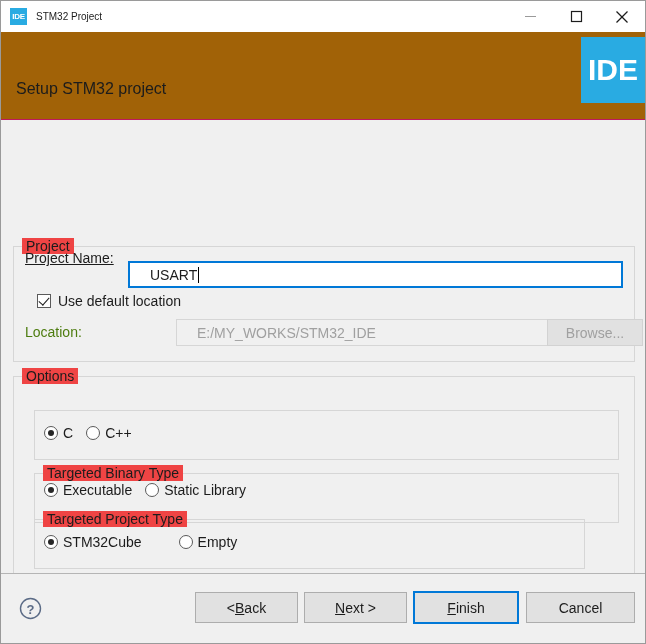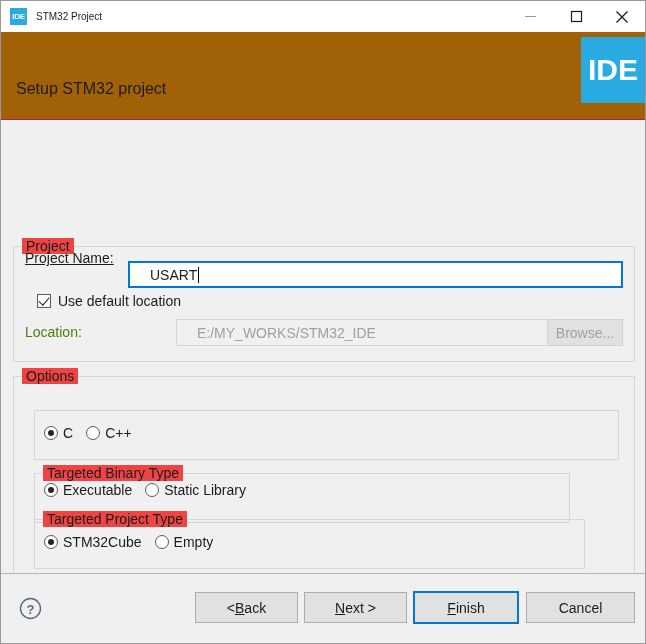--- a/index.html
+++ b/index.html
@@ -124,21 +124,21 @@
     background: #ef4444;
     padding: 0 4px;
     font-size: 14px;
     color: #1c1c1c;
     white-space: nowrap;
   }
 
   #grp-project  { left: 12px;  top: 126px; width: 622px; height: 116px; }
   #grp-options  { left: 12px;  top: 256px; width: 622px; height: 222px; }
   #grp-lang     { left: 20px;  top: 33px;  width: 585px; height: 50px; }
-  #grp-binary   { left: 20px;  top: 96px;  width: 536px; height: 50px; }
+  #grp-binary   { left: 20px;  top: 96px;  width: 585px; height: 50px; }
   #grp-projtype { left: 20px;  top: 142px; width: 551px; height: 50px; }
 
   .lbl {
     position: absolute;
     font-size: 14px;
     color: #1c1c1c;
     white-space: nowrap;
   }
   .lbl.disabled { color: #4d7c0f; }
 
@@ -322,21 +322,21 @@
         <span class="checkbox checked"></span>
         <span class="ctext">Use default location</span>
       </div>
 
       <div class="lbl disabled" style="left:11px; top:77px;">Location:</div>
 
       <div class="textfield disabled" style="left:114px; top:72px; width:413px; height:27px;margin-left:48px;">
         <span>E:/MY_WORKS/STM32_IDE</span>
       </div>
 
-      <div class="btn disabled" style="left:533px; top:72px; width:76px; height:27px;">Browse...</div>
+      <div class="btn disabled" style="left:533px; top:72px; width:96px; height:27px;">Browse...</div>
     </div>
 
     <div class="groupbox" id="grp-options">
       <div class="gb-label">Options</div>
 
       <div class="groupbox" id="grp-lang">
         <div class="radiorow" style="left:9px; top:14px;">
           <span class="radio-item">
             <span class="radio selected"></span>
             <span class="rtext">C</span>
@@ -357,21 +357,21 @@
           </span>
           <span class="radio-item">
             <span class="radio"></span>
             <span class="rtext">Static Library</span>
           </span>
         </div>
       </div>
 
       <div class="groupbox" id="grp-projtype">
         <div class="gb-label">Targeted Project Type</div>
-        <div class="radiorow" style="left:9px; top:14px;">
+        <div class="radiorow" style="left:9px; top:14px;gap:24px;">
           <span class="radio-item">
             <span class="radio selected"></span>
             <span class="rtext">STM32Cube</span>
           </span>
           <span class="radio-item">
             <span class="radio"></span>
             <span class="rtext">Empty</span>
           </span>
         </div>
       </div>

